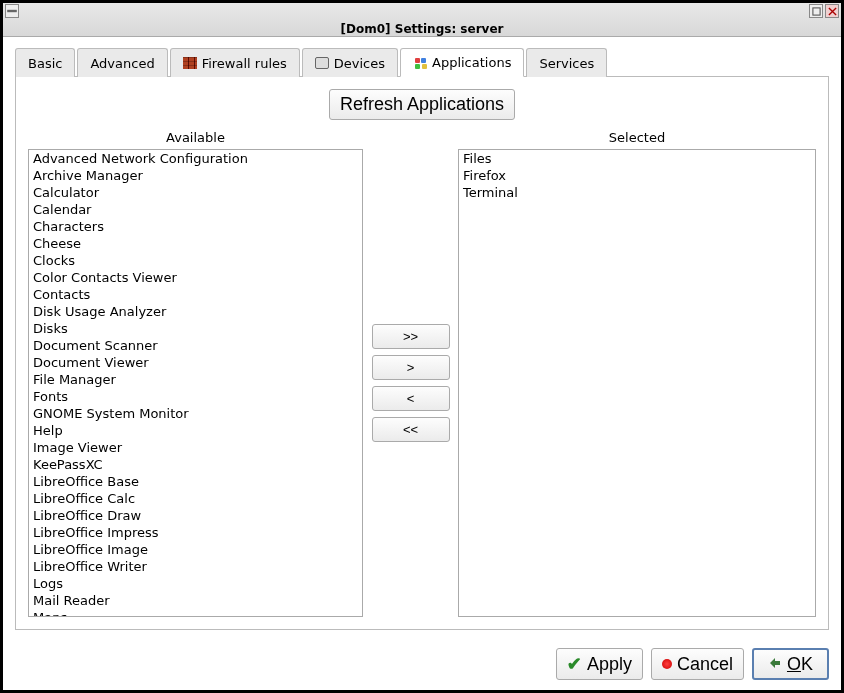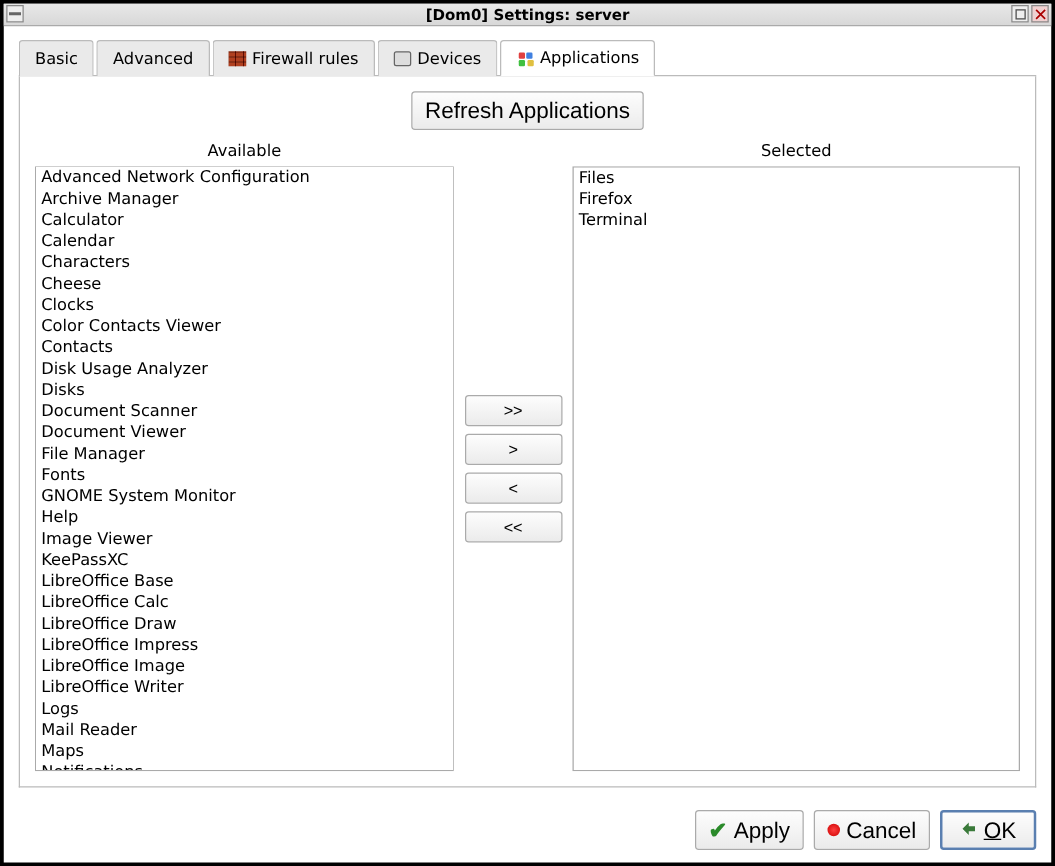--- a/index.html
+++ b/index.html
@@ -11,25 +11,25 @@
     }
     .window {
       width: 844px;
       height: 693px;
       border: 3px solid #000;
       display: flex;
       flex-direction: column;
       background: #fff;
     }
     .titlebar {
-      height: 18px;
+      height: 34px;
       background: linear-gradient(#e8e8e8, #d8d8d8);
       border-bottom: 1px solid #aaa;
       display: flex;
-      align-items: center;
+      align-items: flex-end;
       justify-content: center;
       position: relative;
       font-weight: bold;
       font-size: 12px;
     }
     .titlebar-icon-left {
       position: absolute;
       left: 2px;
       top: 1px;
       width: 14px;
@@ -271,20 +271,23 @@
         <span class="firewall-icon"></span>
         <span>Firewall rules</span>
       </div>
       <div class="tab">
         <span class="devices-icon"></span>
         <span>Devices</span>
       </div>
       <div class="tab active">
         <span class="apps-icon"></span>
         <span>Applications</span>
+      </div>
+      <div class="tab">
+        <span>Services</span>
       </div>
     </div>
 
     <div class="tab-panel">
       <div class="refresh-row">
         <button class="btn">Refresh Applications</button>
       </div>
 
       <div class="headers">
         <div class="header-available">Available</div>

